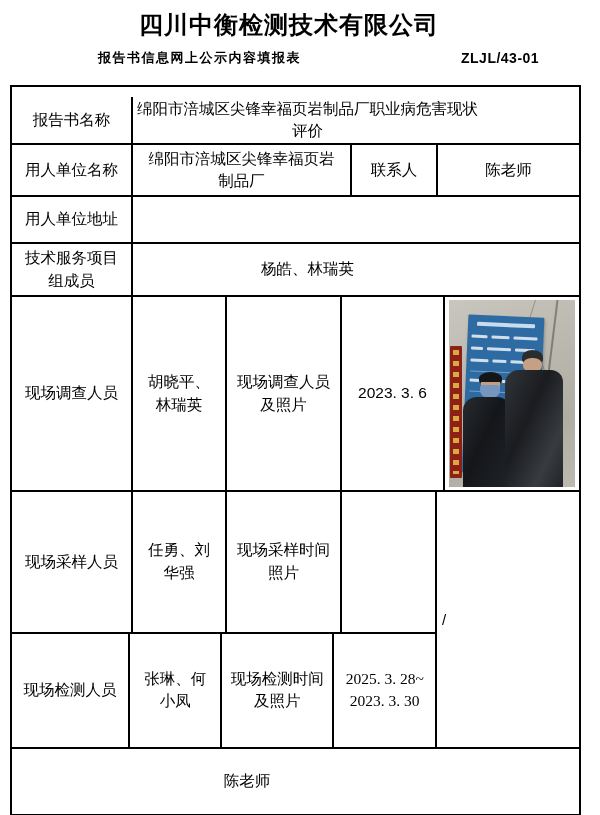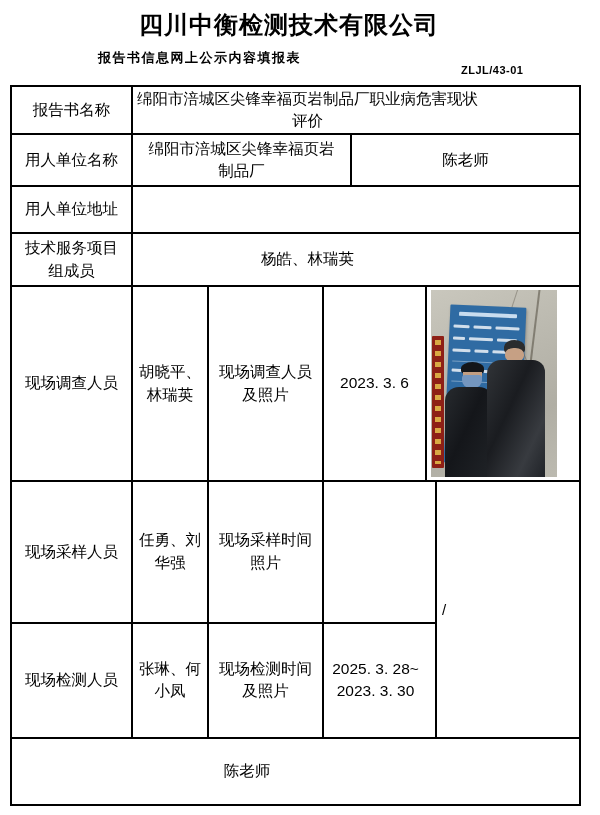--- a/index.html
+++ b/index.html
@@ -11,52 +11,52 @@
   
   .company-title {
     position:absolute; top:9px; left:0; width:488px;
     text-align:center; font-size:24px; font-weight:bold; letter-spacing:1px;margin-left:45px;
   }
   .form-title {
     position:absolute; top:49px; left:98px;
     font-size:13px; font-weight:bold; letter-spacing:1.5px;
   }
   .form-code {
-    position:absolute; top:64px; left:461px;
-    font-size:11px; font-weight:bold; letter-spacing:0.5px;
+    position:absolute; top:50px; left:461px;
+    font-size:14px; font-weight:bold; letter-spacing:0.5px;
   }
   
   .tbl {
     position:absolute; left:10px; top:85px; width:571px;
     border:2px solid #000; background:#fff;
   }
   .row { display:flex; border-bottom:2px solid #000; }
   .row.no-b { border-bottom:none; }
   .cell {
     border-right:2px solid #000;
     display:flex; align-items:center; justify-content:center;
     text-align:center; font-size:15.5px; line-height:1.45;
     white-space:pre-line; overflow:hidden; padding:2px;
   }
   .cell.last { border-right:none; }
   .w-a  { width:121px; }
-  .w-b  { width:76px;  }
+  .w-b  { width:94px;  }
   .w-c  { width:115px; }
   .w-d  { width:103px; }
   .w-b2 { width:219px; }
   .w-c2 { width:86px;  }
   .flex1 { flex:1; }
   .pad-r { padding-right:99px; }
-  .h1 { height:48px; }  .h2 { height:52px; }
+  .h1 { height:48px;margin-top:10px; }  .h2 { height:52px; }
   .h3 { height:47px; }  .h4 { height:53px; }
   .h5 { height:195px; } .h6 { height:143px; }
   .h7 { height:114px; } .h8 { height:65px; }
   .combo { height:257px; }
   .stack { width:425px; border-right:2px solid #000; display:flex; flex-direction:column; }
-  .stack .row { width:100%; }
+  .stack .row { width:100%;font-family:Liberation Serif, serif; }
   .slash-cell { flex:1; justify-content:flex-start; padding-left:5px; font-size:15px; }
   
   .photo-cell { flex:1; position:relative; padding:0; }
   .photo {
     position:absolute; left:4px; top:3px; width:126px; height:187px; overflow:hidden;
     background:linear-gradient(155deg,#c9c7bd 0%,#bcbab0 35%,#b0aea4 70%,#bcbab0 100%);
   }
   .ph-crack { position:absolute; width:1px; background:rgba(100,94,82,.45); }
   .ph-crack.c1 { left:74px; top:-6px; height:86px; transform:rotate(18deg); }
   .ph-crack.c2 { left:90px; top:28px; height:62px; transform:rotate(-24deg); }
@@ -110,20 +110,21 @@
 
   <div class="row h1">
     <div class="cell w-a">报告书名称</div>
     <div class="cell flex1 last pad-r">绵阳市涪城区尖锋幸福页岩制品厂职业病危害现状评价</div>
   </div>
 
   <div class="row h2">
     <div class="cell w-a">用人单位名称</div>
     <div class="cell w-b2">绵阳市涪城区尖锋幸福页岩
 制品厂</div>
+    <div class="cell w-c2">联系人</div>
     <div class="cell flex1 last">陈老师</div>
   </div>
 
   <div class="row h3">
     <div class="cell w-a">用人单位地址</div>
   </div>
 
   <div class="row h4">
     <div class="cell w-a">技术服务项目
 组成员</div>

